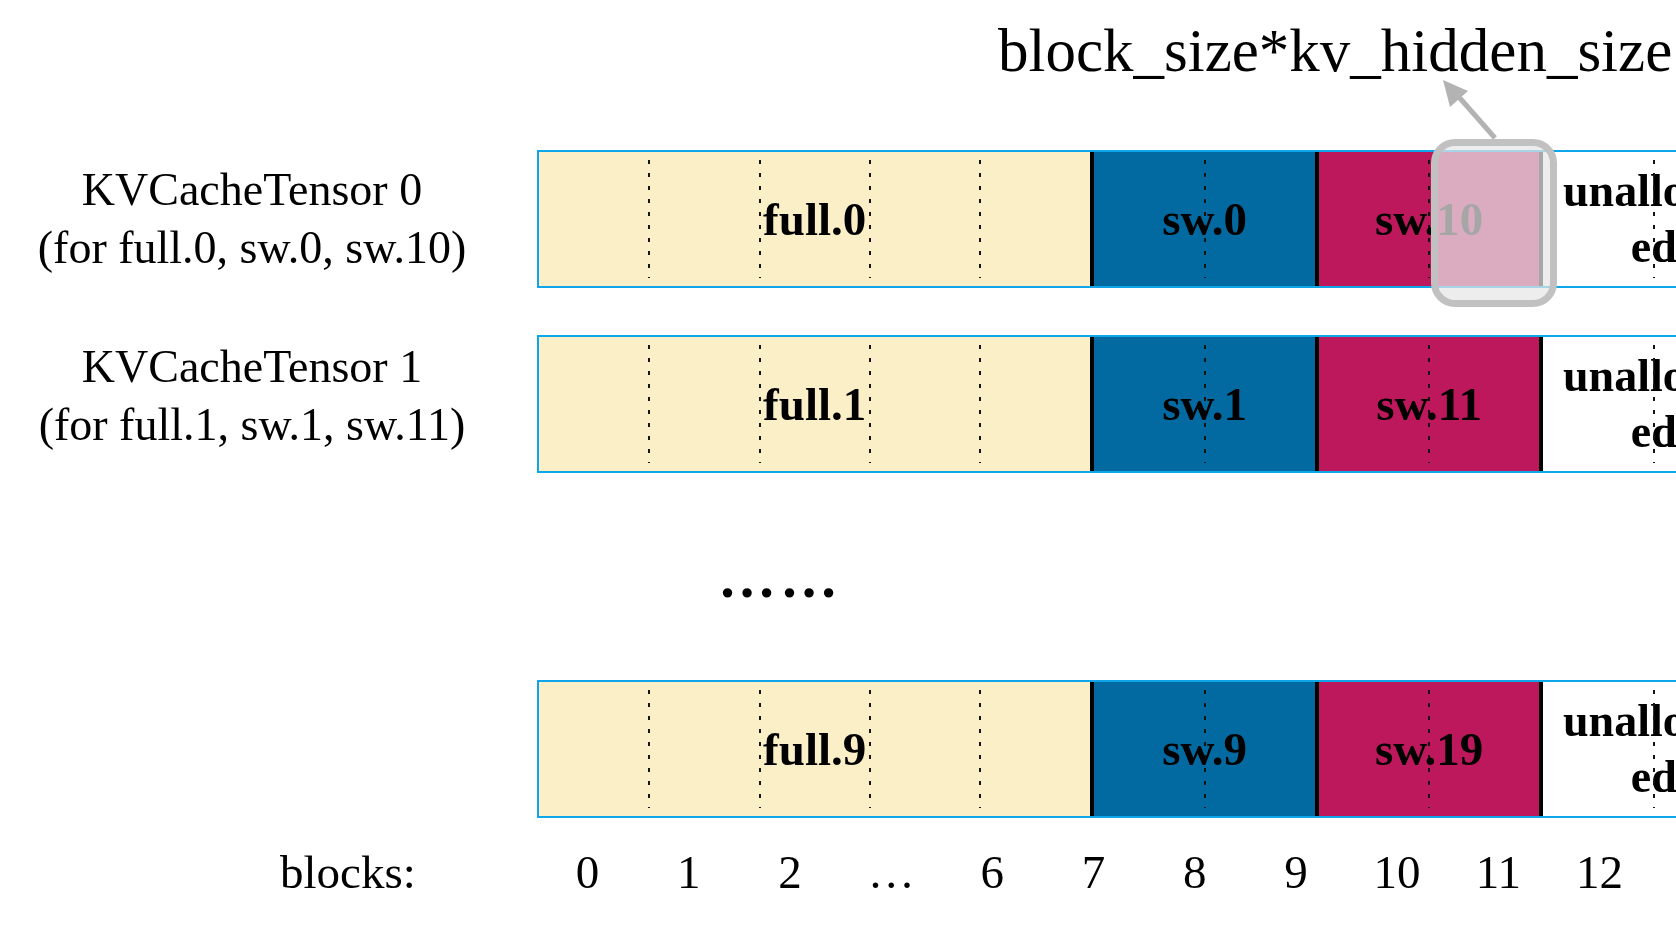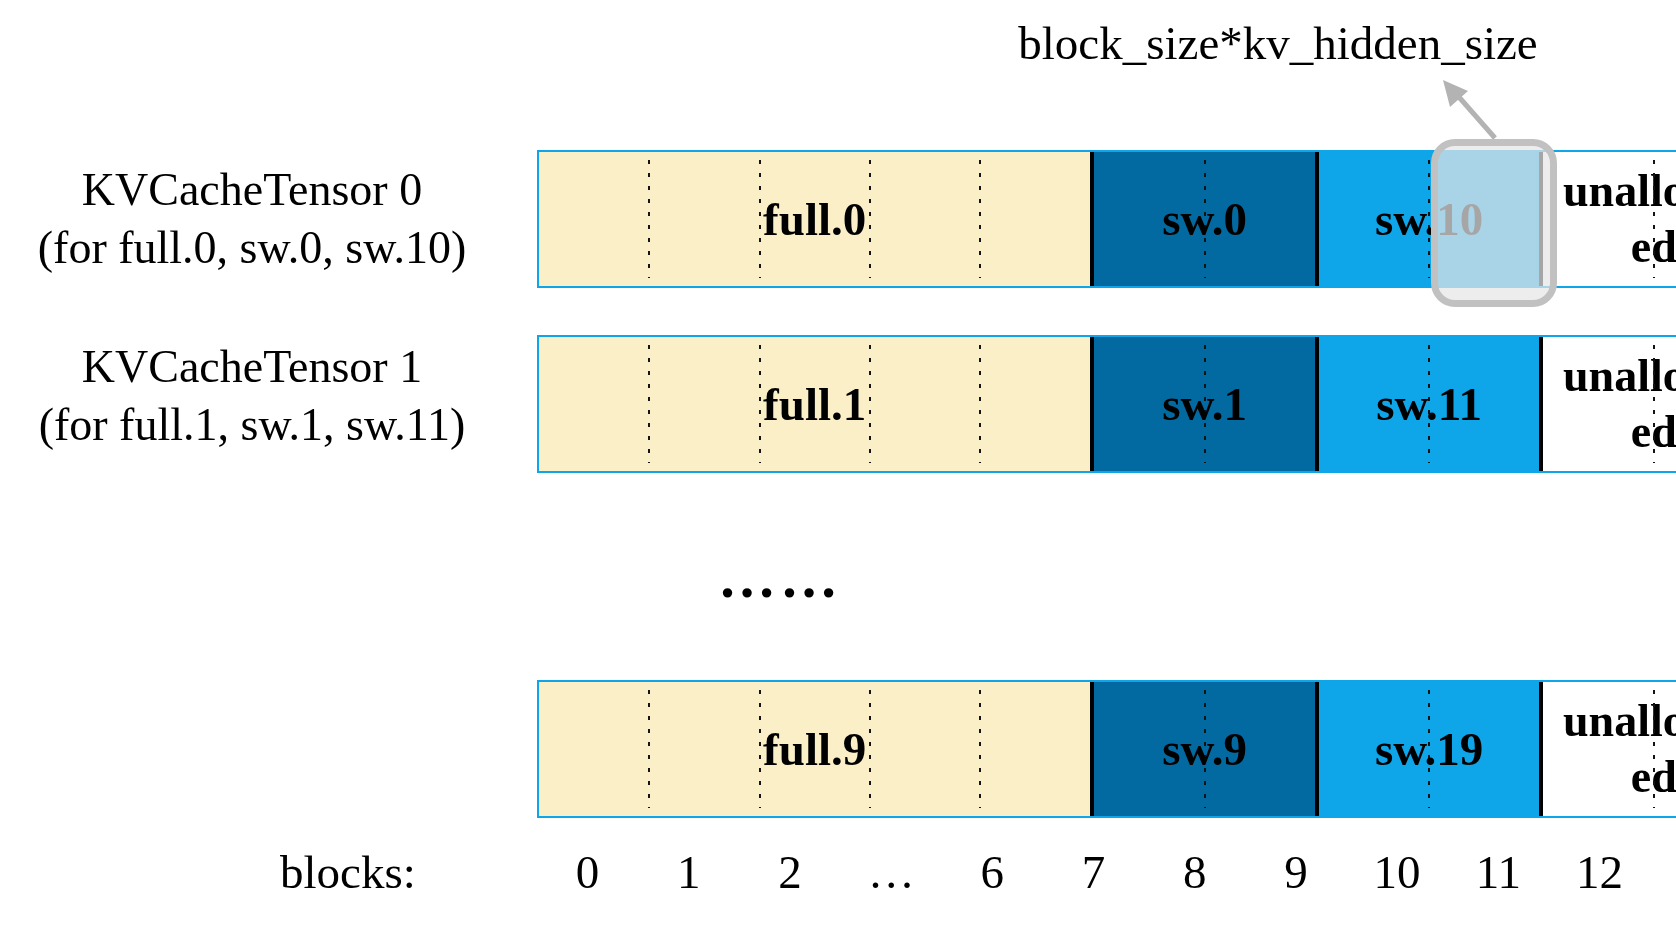--- a/index.html
+++ b/index.html
@@ -3,37 +3,37 @@
 <meta charset="utf-8">
 <style>
   html,body{margin:0;padding:0;background:#ffffff;}
   #stage{
     position:relative;width:1676px;height:938px;background:#ffffff;overflow:hidden;
     font-family:"Liberation Serif","DejaVu Serif",serif;color:#000;
   }
   
   .annotation{
     position:absolute;left:998px;top:16px;width:560px;
-    font-size:47px;text-align:center;white-space:nowrap;
+    font-size:61px;white-space:nowrap;
   }
   .arrow-svg{position:absolute;left:1398px;top:60px;width:112px;height:88px;}
   
   .row-label{
     position:absolute;left:6px;width:492px;text-align:center;
     font-size:46px;line-height:58px;
   }
   .bar{
     position:absolute;left:537px;width:1229px;height:138px;
     box-sizing:border-box;border:2px solid #0ea5e9;display:flex;background:#fff;font-family:Liberation Serif, serif;
   }
   .seg{position:relative;height:100%;box-sizing:border-box;}
   .seg + .seg{border-left:4px solid #000;}
   .seg-full{flex:5 0 0;background:#FBEFC7;}
   .seg-sw-light{flex:2 0 0;background:#0369a1;}
-  .seg-sw-dark{flex:2 0 0;background:#0ea5e9;}
+  .seg-sw-dark{flex:2 0 0;background:#be185d;}
   .seg-unalloc{flex:2 0 0;background:#ffffff;display:flex;align-items:center;justify-content:center;}
   .seg-label{
     position:absolute;left:0;right:0;top:50%;transform:translateY(-50%);
     text-align:center;font-weight:bold;font-size:47px;
   }
   .unalloc-label{
     width:185px;font-weight:bold;font-size:46px;line-height:56px;
     text-align:center;overflow-wrap:anywhere;word-break:break-all;
   }
   .dotline{

